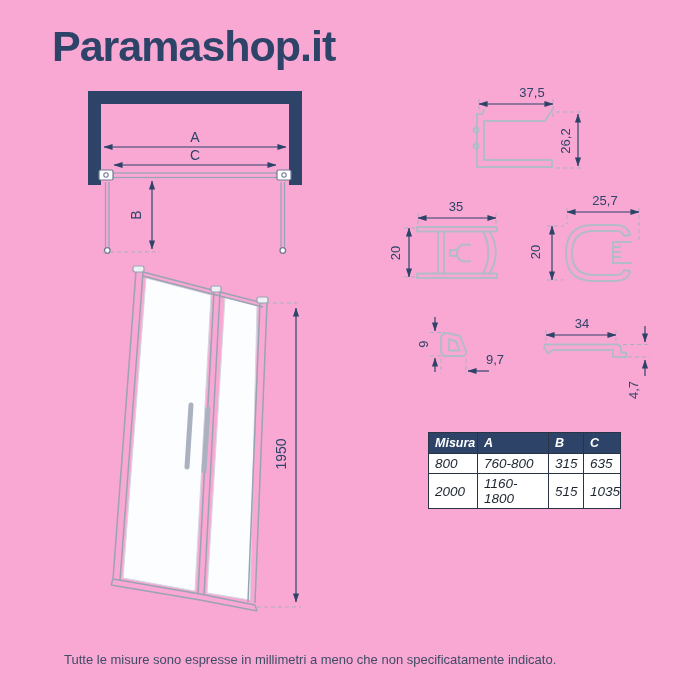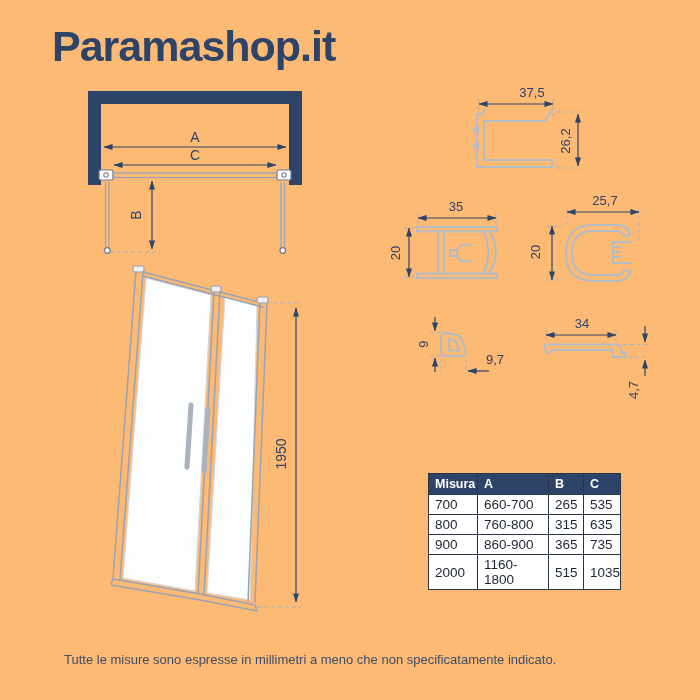--- a/index.html
+++ b/index.html
@@ -1,32 +1,32 @@
 <!DOCTYPE html>
 <html><head>
 <meta charset="utf-8">
 <style>
   html,body{margin:0;padding:0;background:#fff;}
-  .canvas{position:relative;width:700px;height:700px;background:#fdba74;overflow:hidden;
+  .canvas{position:relative;width:700px;height:700px;background:#f9a8d4;overflow:hidden;
           font-family:"Liberation Sans",sans-serif;}
   .logo{position:absolute;left:52px;top:22px;font-size:43px;font-weight:bold;
         letter-spacing:-1px;color:#2d4368;}
   svg{position:absolute;left:0;top:0;}
   .dim{stroke:#2d4368;stroke-width:1.2;fill:none;}
   .ext{stroke:#a7b1c2;stroke-width:1;fill:none;stroke-dasharray:4 3;}
   .prof{stroke:#b3bbc7;stroke-width:2;fill:none;stroke-linejoin:round;stroke-linecap:round;}
   .gline{stroke:#99a3b4;stroke-width:1.5;fill:none;}
   .gline-thin{stroke:#9aa4b6;stroke-width:1.3;fill:none;}
   .glass{fill:#fcfdfe;stroke:#d2d8e0;stroke-width:1;}
   .cap{fill:#eef0f4;stroke:#99a3b4;stroke-width:1.2;}
   .handle{stroke:#aab2c0;stroke-width:5;stroke-linecap:round;fill:none;}
   .dimtxt{font-family:"Liberation Sans",sans-serif;font-size:13px;fill:#2d4368;}
   .dimtxt-lg{font-size:14px;}
-  .spec-table{position:absolute;left:428px;top:473px;border-collapse:collapse;
-              table-layout:fixed;width:192px;}
+  .spec-table{position:absolute;left:428px;top:432px;border-collapse:collapse;
+              table-layout:fixed;width:192px;font-style:italic;}
   .spec-table th{background:#2d4368;color:#ffffff;font-size:12.5px;font-weight:bold;
               text-align:left;padding:3px 6px;border:1px solid #2a3447;}
   .spec-table td{font-size:13.5px;color:#1d2531;text-align:left;padding:2px 6px;
               border:1px solid #2a3447;background:#ffffff;}
   .footer{position:absolute;left:52px;top:639px;font-size:13px;color:#3e4c66;line-height:18.5px;}
   .footer p{margin:12px;}
 </style>
 </head>
 <body>
 
@@ -155,36 +155,24 @@
     <thead>
       <tr>
         <th>Misura</th>
         <th>A</th>
         <th>B</th>
         <th>C</th>
       </tr>
     </thead>
     <tbody>
       <tr>
-        <td>700</td>
-        <td>660-700</td>
-        <td>265</td>
-        <td>535</td>
-      </tr>
-      <tr>
         <td>800</td>
         <td>760-800</td>
         <td>315</td>
         <td>635</td>
-      </tr>
-      <tr>
-        <td>900</td>
-        <td>860-900</td>
-        <td>365</td>
-        <td>735</td>
       </tr>
       <tr>
         <td>2000</td>
         <td>1160-1800</td>
         <td>515</td>
         <td>1035</td>
       </tr>
     </tbody>
   </table>
 

